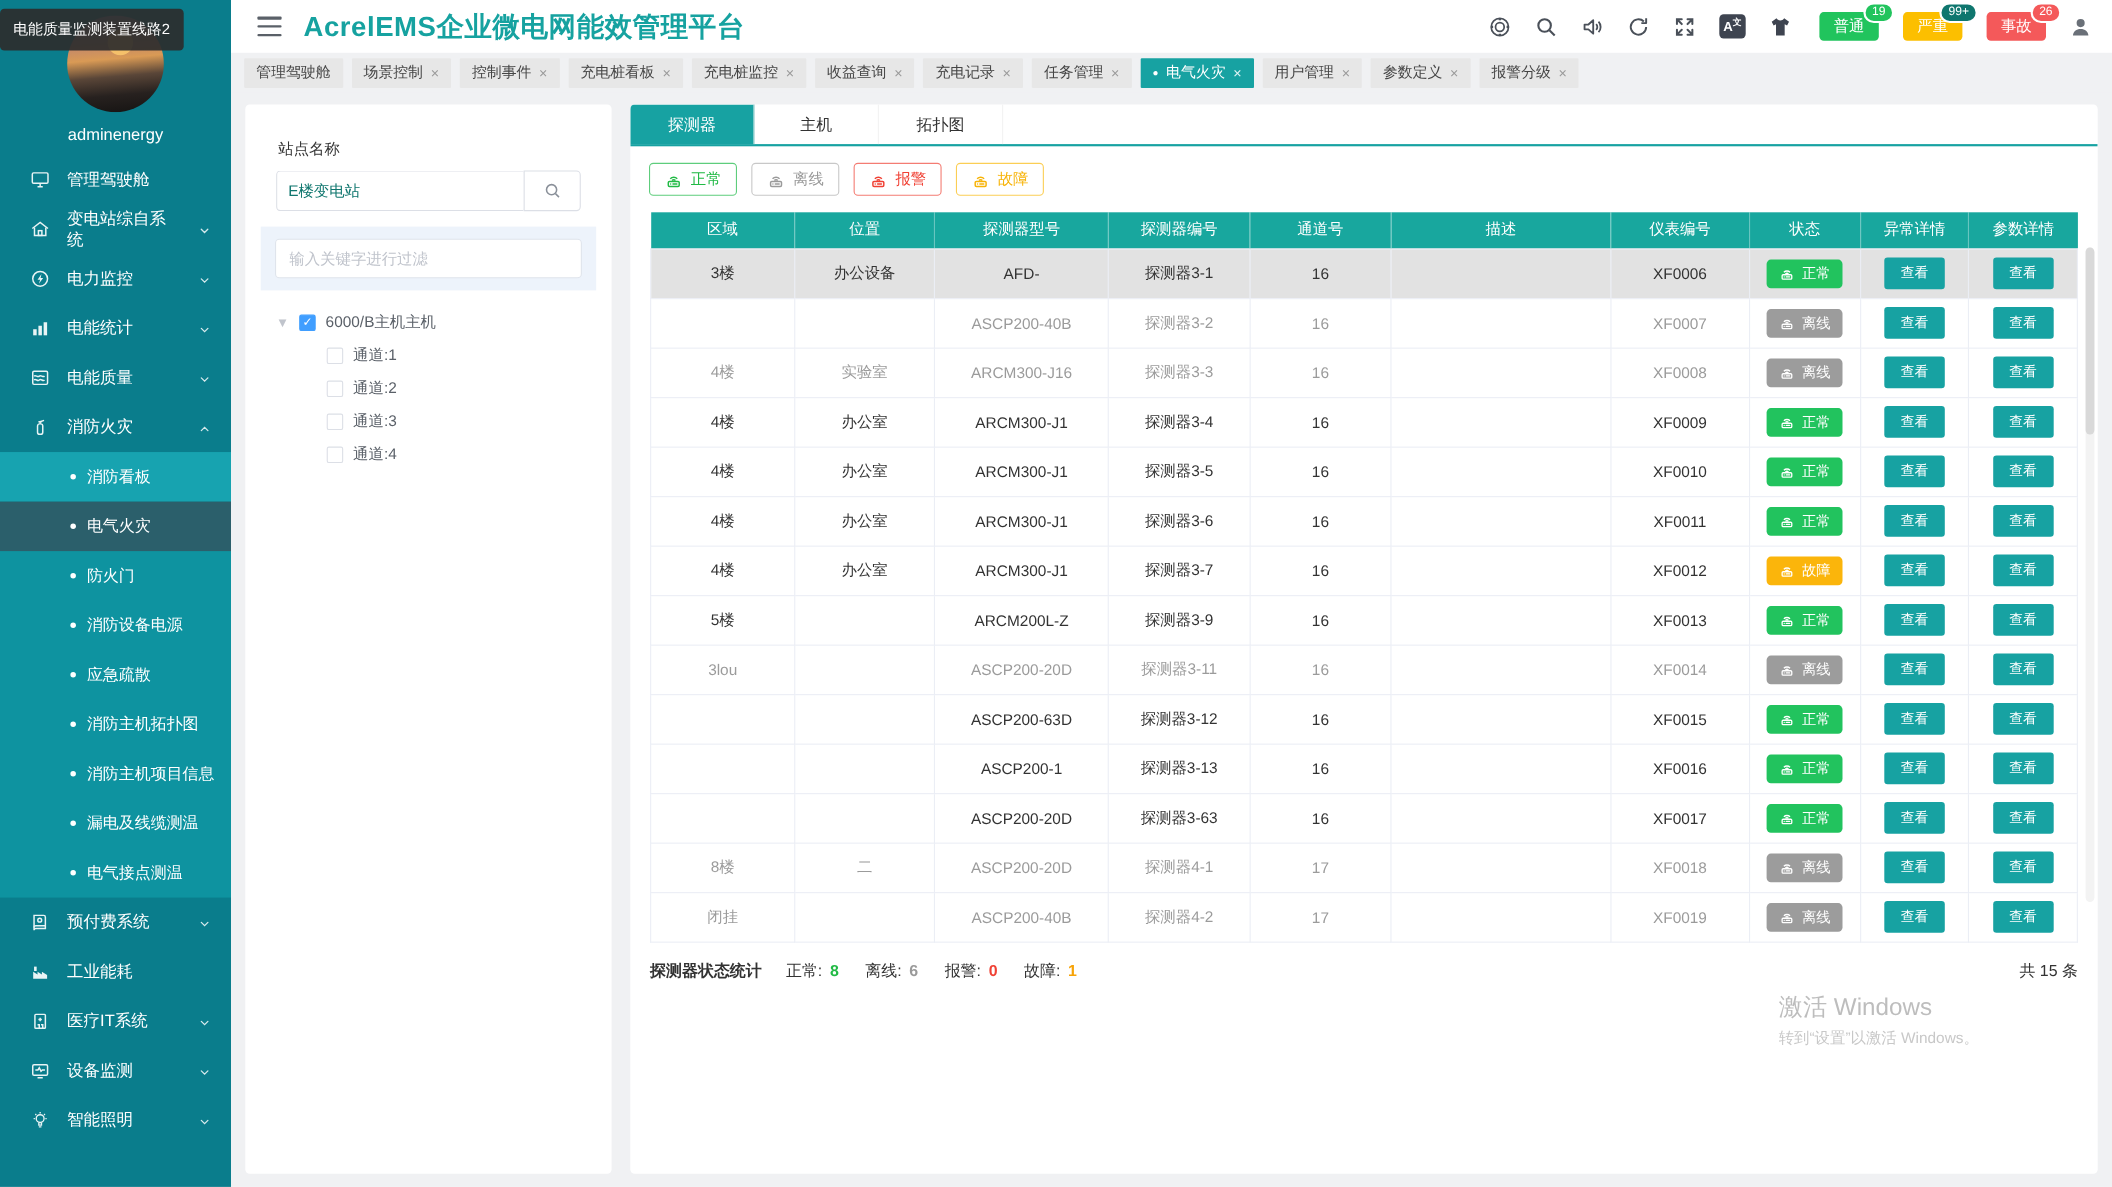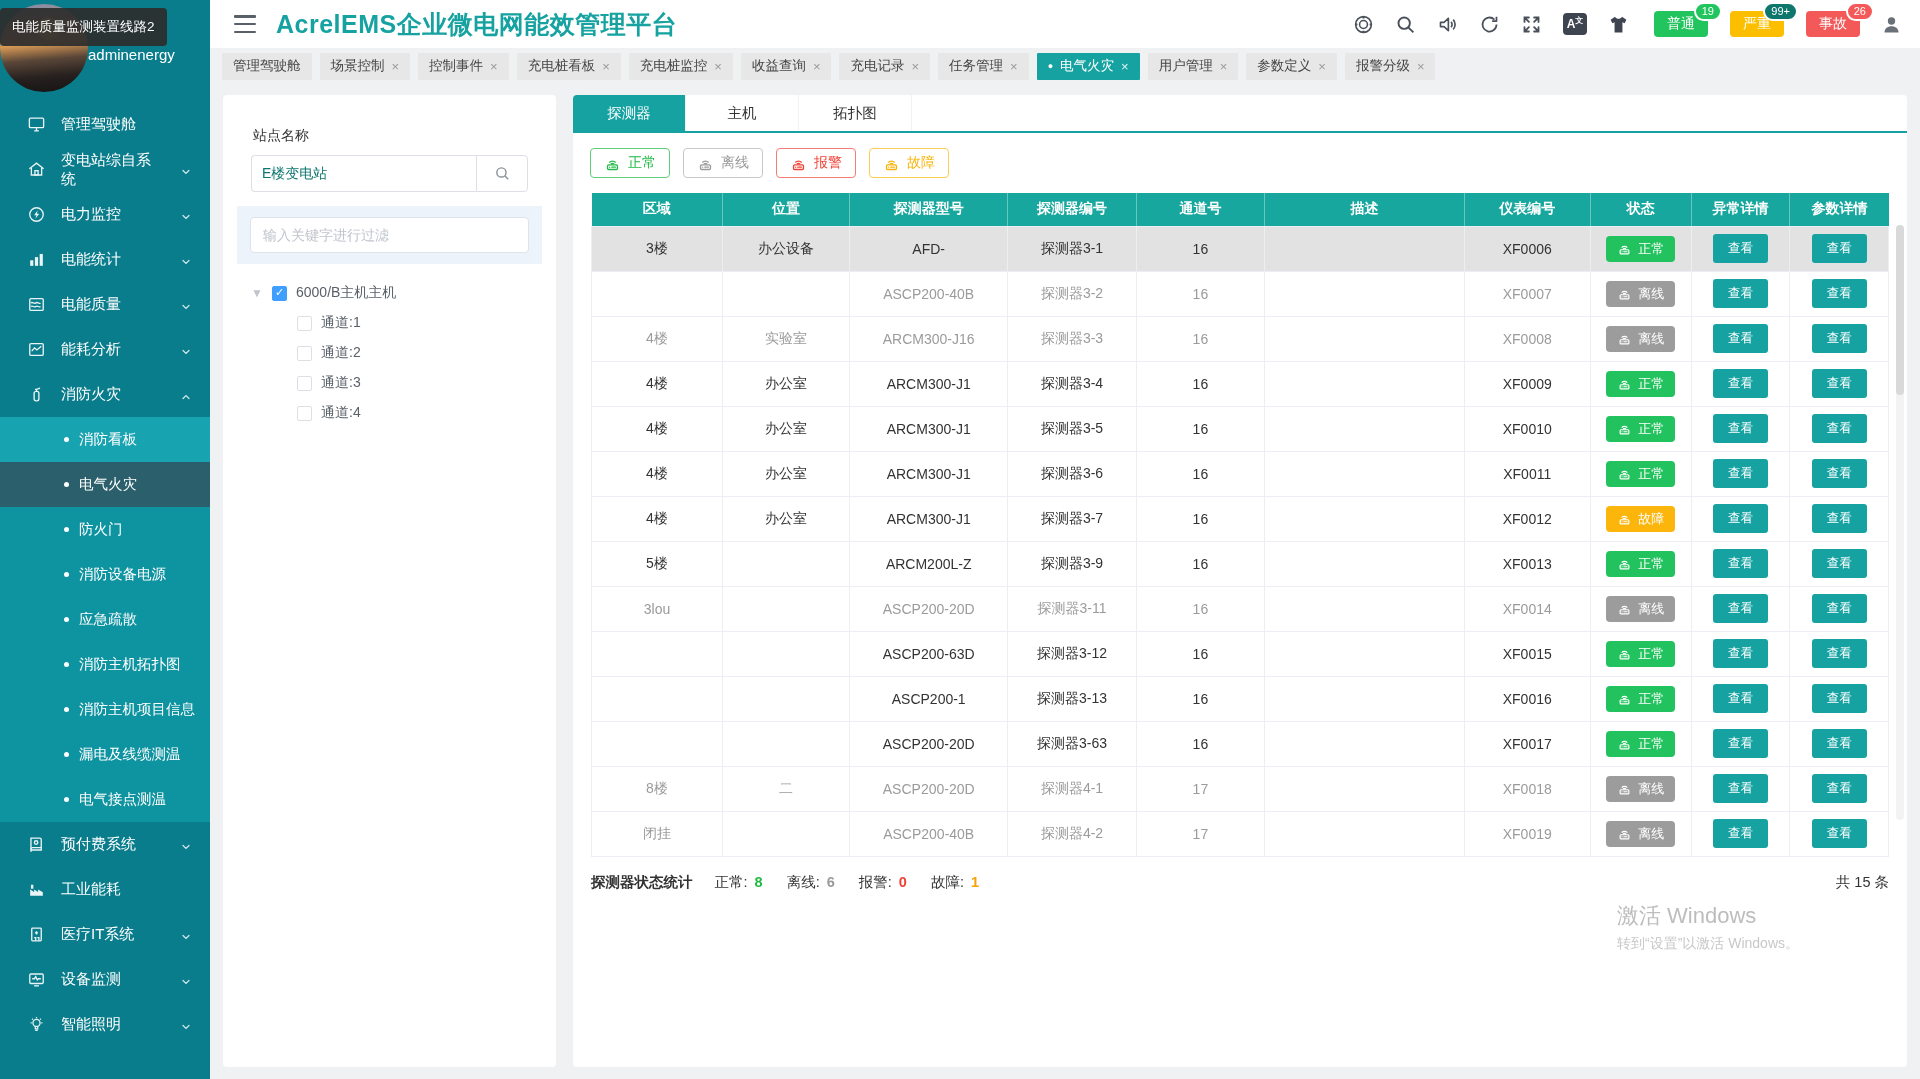--- a/index.html
+++ b/index.html
@@ -1,21 +1,21 @@
 <!DOCTYPE html>
 <html><head>
 <meta charset="utf-8">
 <style>
   * { margin:0; padding:0; box-sizing:border-box; }
   html,body { width:1920px; height:1079px; overflow:hidden; }
   body { font-family:"Liberation Sans","DejaVu Sans",sans-serif; background:#f0f1f3; position:relative; font-size:14px; color:#333; }
 
   
   .sidebar { position:absolute; left:0; top:0; bottom:0; width:210px; background:#0a7d8c; color:#fff; z-index:5; overflow:hidden; }
-  .avatar-wrap { padding-top:4px; display:flex; align-items:center; }
+  .avatar-wrap { padding-top:14px; display:flex; flex-direction:column; align-items:center; }
   .avatar { width:88px; height:88px; border-radius:50%;
     background:
       radial-gradient(circle at 55% 28%, #f5c06a 0 14%, transparent 15%),
       linear-gradient(175deg, #7d8fae 0%, #c2876b 30%, #d99a55 45%, #5a4638 62%, #27211f 80%, #151312 100%);
   }
   .username { margin-top:12px; font-size:15px; color:#fff; }
   .menu { margin-top:10px; }
   .menu-item { height:45px; display:flex; align-items:center; padding:0 18px 0 27px; gap:15px; cursor:pointer; font-size:15px; }
   .menu-item .mi-icon { width:19px; height:19px; flex:0 0 19px; color:#e8f4f5; }
   .menu-item .mi-icon svg { width:100%; height:100%; }
@@ -79,21 +79,21 @@
   .filters { display:flex; gap:13px; padding:15px 17px 13px; }
   .fbtn { display:inline-flex; align-items:center; gap:7px; border-radius:4px; background:#fff; padding:5px 13px; font-size:14px; cursor:pointer; }
   .fbtn svg { width:17px; height:17px; }
   .f-green { color:#21ba45; border:1px solid #5ecd7c; }
   .f-gray  { color:#9a9a9a; border:1px solid #c8c8c8; }
   .f-red   { color:#f04134; border:1px solid #f47c73; }
   .f-yellow{ color:#f7b307; border:1px solid #fbce55; }
 
   .tbl-wrap { margin:2px 18px 0; }
   table { width:100%; border-collapse:collapse; table-layout:fixed; }
-  th { background:#18a79e; color:#fff; font-size:14px; font-weight:700; height:33px; border-right:1px solid rgba(255,255,255,.35); }
+  th { background:#18a79e; color:#fff; font-size:14px; font-weight:400; height:33px; border-right:1px solid rgba(255,255,255,.35); }
   th:last-child { border-right:none; }
   td { height:45px; text-align:center; font-size:14px; color:#333; border:1px solid #ebeef5; background:#fff; }
   tr.dim td { color:#9b9b9b; }
   tr.selected td { background:#e2e2e2; }
   .status-pill { display:inline-flex; align-items:center; gap:6px; color:#fff; font-size:13px; padding:4px 11px; border-radius:4px; }
   .status-pill svg { width:15px; height:15px; }
   .s-normal { background:#22c35e; } .s-offline { background:#9c9c9c; } .s-fault { background:#fbb50b; }
   .view-btn { display:inline-block; background:#17a2a2; color:#fff; font-size:12.5px; padding:6px 15px; border-radius:3px; cursor:pointer; }
 
   .summary { display:flex; align-items:center; margin:16px 18px 0; font-size:14.5px; color:#333; }
@@ -157,30 +157,20 @@
         <span class="arrow"><svg viewBox="0 0 24 24" fill="none" stroke="currentColor" stroke-width="2.4" stroke-linecap="round">
             <path d="M6 9l6 6 6-6"></path>
           </svg></span>
       </div>
       <div class="menu-item">
         <span class="mi-icon"><svg viewBox="0 0 24 24" fill="none" stroke="currentColor" stroke-width="1.7">
             <rect x="3.5" y="4.5" width="17" height="15" rx="1.5"></rect>
             <path d="M5 10c2-2 4 2 6 0s4 2 6 0M5 14.5c2-2 4 2 6 0s4 2 6 0"></path>
           </svg></span>
         <span>电能质量</span>
-        <span class="arrow"><svg viewBox="0 0 24 24" fill="none" stroke="currentColor" stroke-width="2.4" stroke-linecap="round">
-            <path d="M6 9l6 6 6-6"></path>
-          </svg></span>
-      </div>
-      <div class="menu-item">
-        <span class="mi-icon"><svg viewBox="0 0 24 24" fill="none" stroke="currentColor" stroke-width="1.7">
-            <rect x="3.5" y="4.5" width="17" height="15" rx="1.5"></rect>
-            <path d="M6 14l3.5-4 3 2.5L18 8"></path>
-          </svg></span>
-        <span>能耗分析</span>
         <span class="arrow"><svg viewBox="0 0 24 24" fill="none" stroke="currentColor" stroke-width="2.4" stroke-linecap="round">
             <path d="M6 9l6 6 6-6"></path>
           </svg></span>
       </div>
       <div class="menu-item">
         <span class="mi-icon"><svg viewBox="0 0 24 24" fill="none" stroke="currentColor" stroke-width="1.7">
             <rect x="9" y="8" width="6" height="12" rx="2.5"></rect>
             <path d="M12 8V5.5M10 5.5h4M12 5.5 16.5 4"></path>
           </svg></span>
         <span>消防火灾</span>

